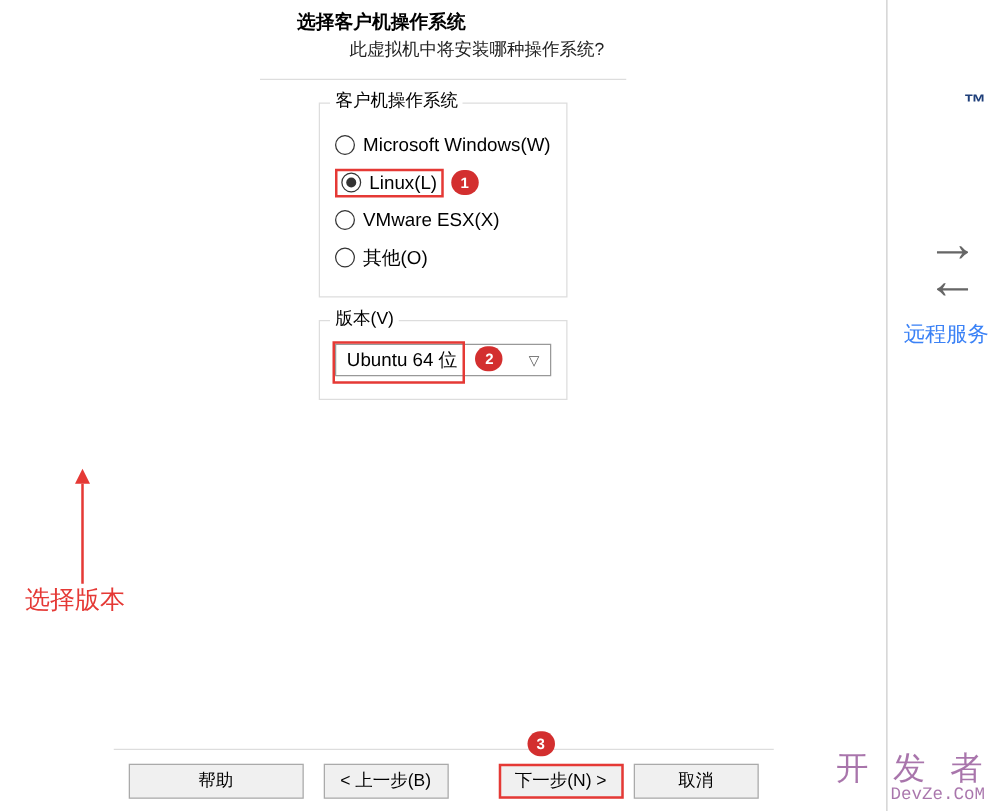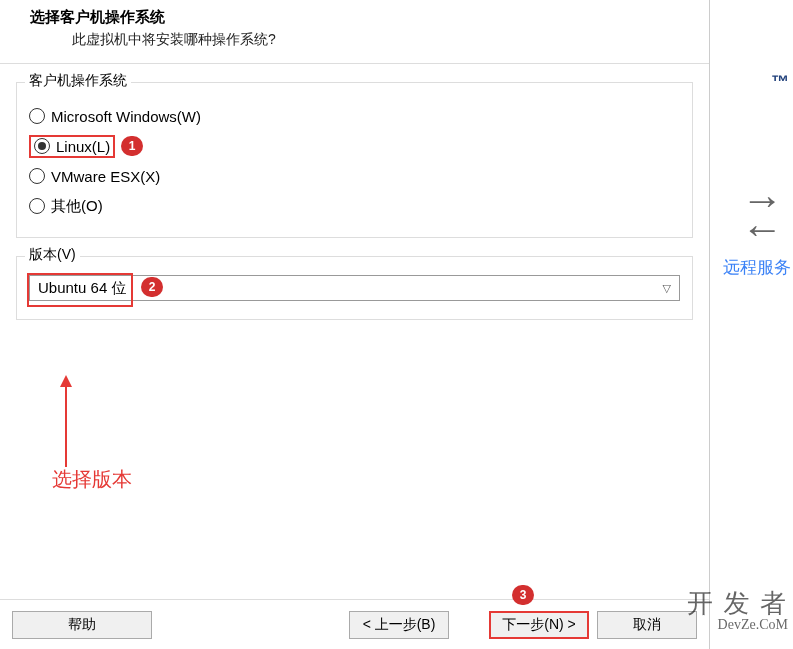--- a/index.html
+++ b/index.html
@@ -17,20 +17,21 @@
       overflow: hidden;
     }
     .dialog {
       width: 710px;
       height: 649px;
       background: #fff;
       border-right: 1px solid #ccc;
       position: relative;
       display: flex;
       flex-direction: column;
+      align-items: center;
     }
     .header {
       background: #fff;
       padding: 8px 18px 14px 18px;
       border-bottom: 1px solid #ddd;
     }
     .header-title {
       font-size: 15px;
       font-weight: bold;
       margin-left: 12px;
@@ -161,21 +162,20 @@
       border-left: 6px solid transparent;
       border-right: 6px solid transparent;
       border-bottom: 12px solid #e53935;
     }
     .annotation-text {
       position: absolute;
       left: 20px;
       top: 466px;
       color: #e53935;
       font-size: 20px;
-      margin-left: 32px;
     }
     .footer {
       height: 50px;
       border-top: 1px solid #ddd;
       display: flex;
       align-items: center;
       padding: 0 12px;
       gap: 8px;
       position: relative;
     }
@@ -240,27 +240,27 @@
     }
     .remote-text {
       position: absolute;
       top: 256px;
       right: 2px;
       font-size: 17px;
       color: #3b82f6;
     }
     .watermark {
       position: absolute;
-      bottom: 16px;
+      bottom: 5px;
       right: 5px;
       font-size: 26px;
-      color: #000000;
+      color: #701a75;
       opacity: 0.6;
       letter-spacing: 2px;
-      font-family: Liberation Serif, serif;
+      font-family: Liberation Mono, monospace;
     }
     .watermark .sub {
       font-size: 14px;
       letter-spacing: 0;
       display: block;
       text-align: right;
       margin-top: -4px;
     }
   </style>
 </head>

